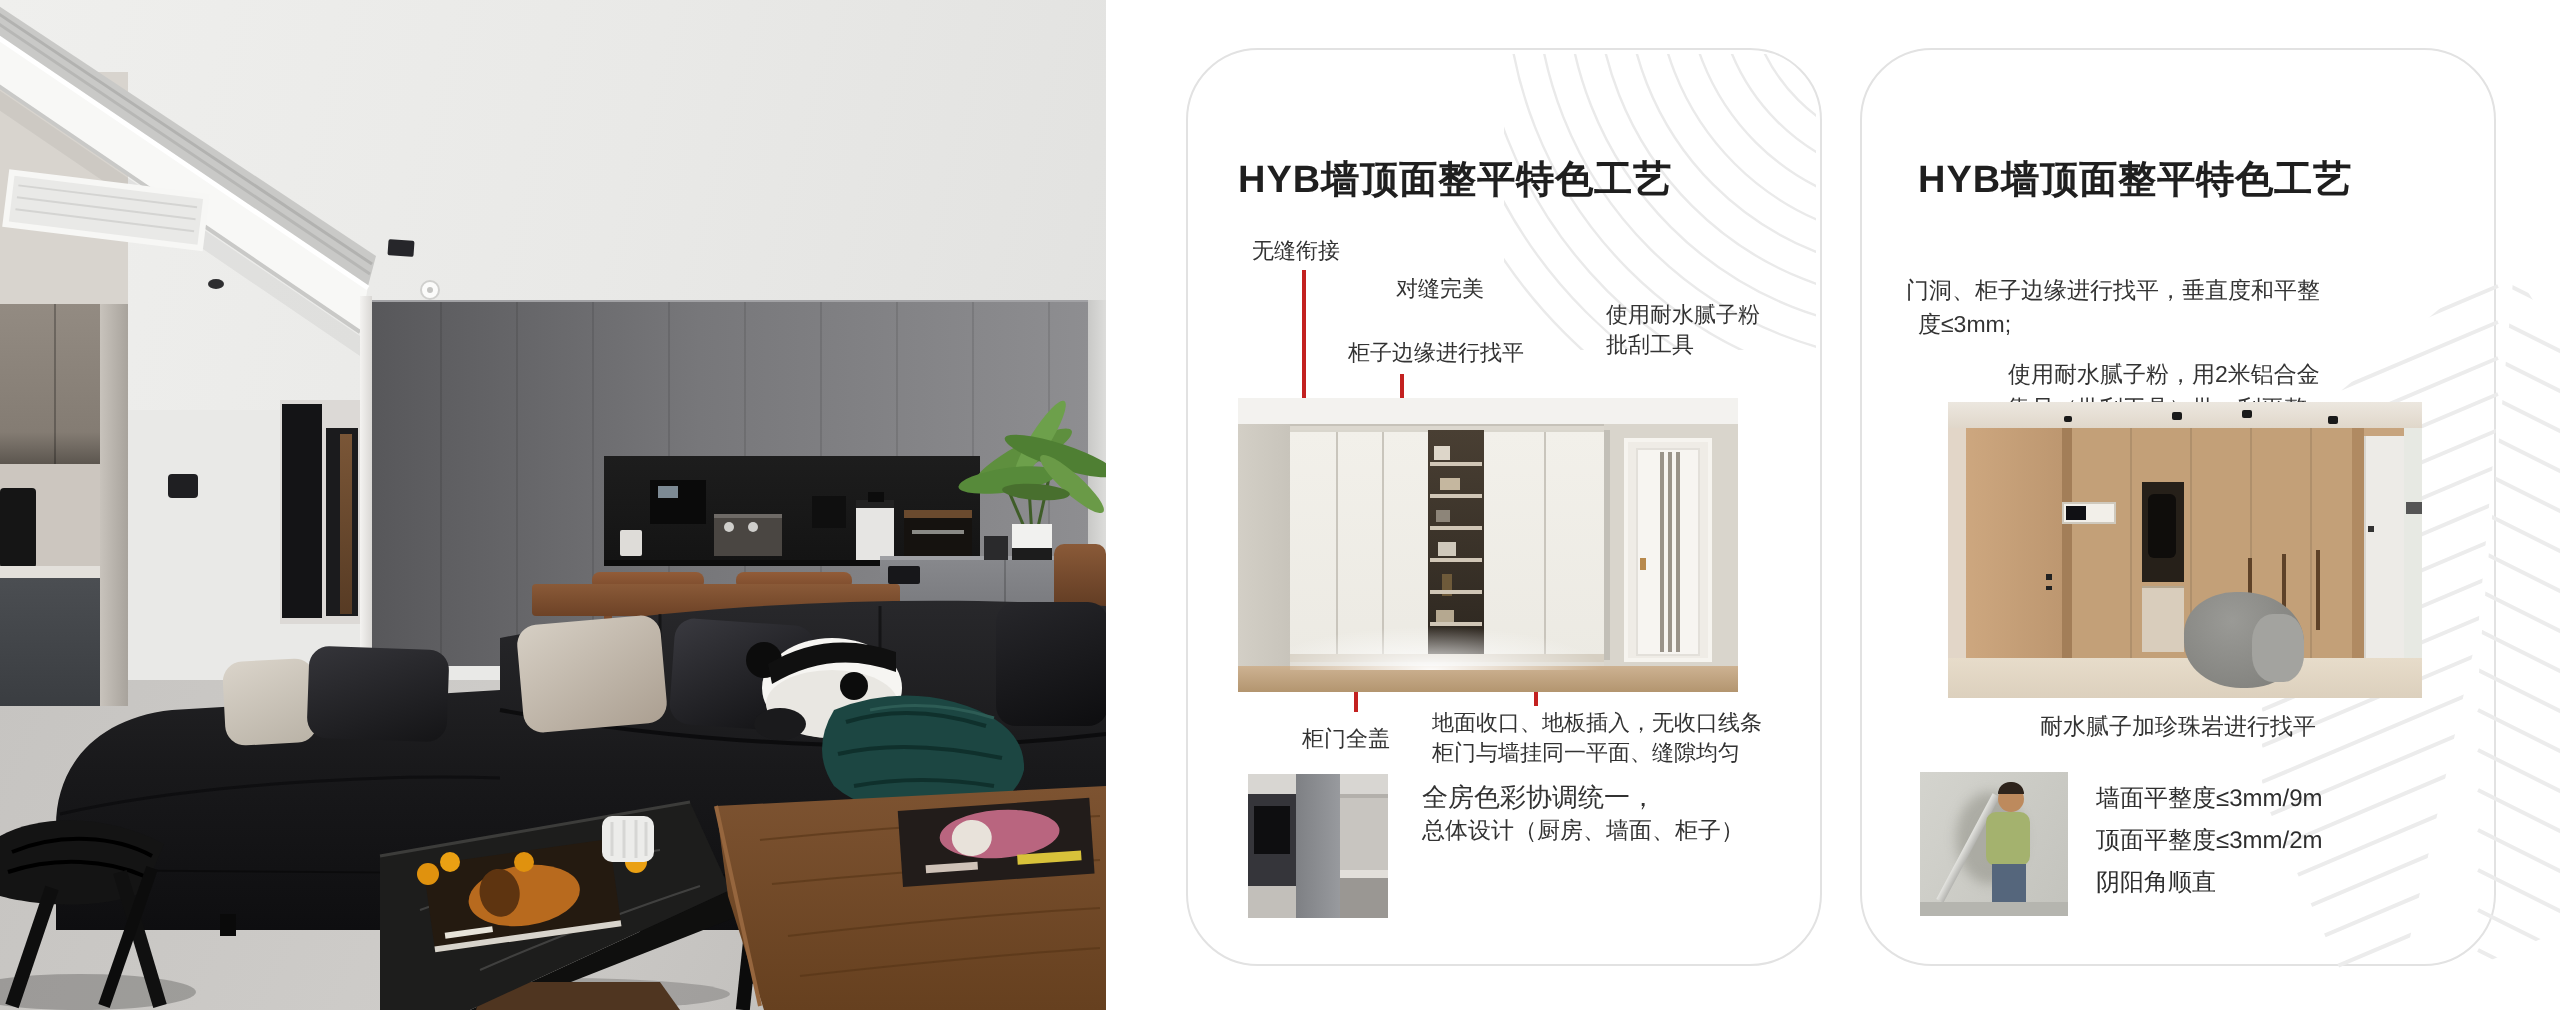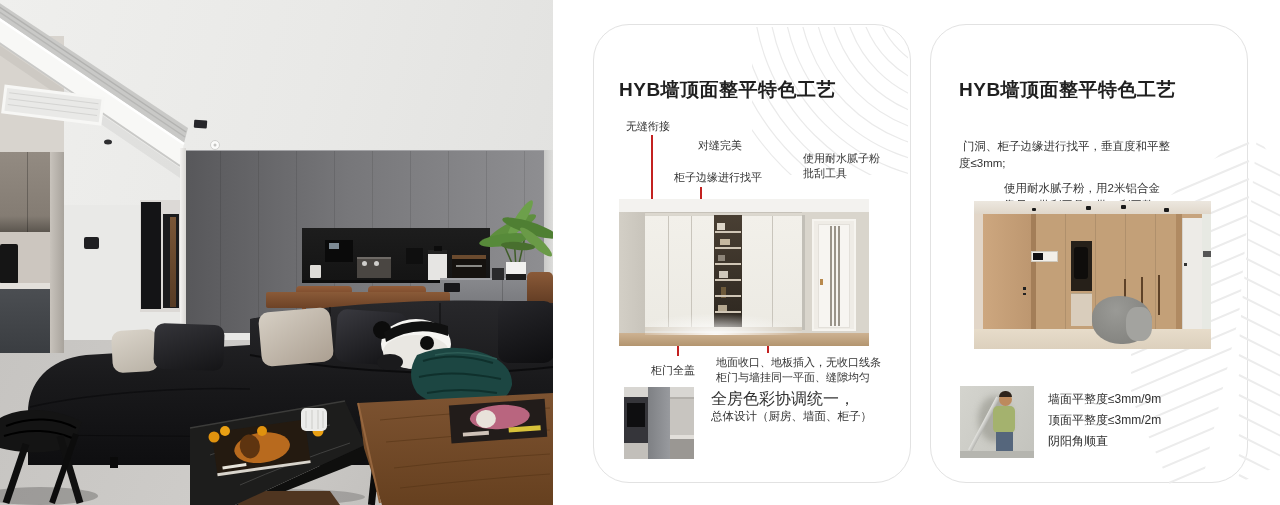--- a/index.html
+++ b/index.html
@@ -383,21 +383,21 @@
       <div class="abs t1-ceil"></div>
       <div class="abs t1-tvwall"></div>
       <div class="abs t1-tv"></div>
       <div class="abs t1-floor"></div>
       <div class="abs t1-col"></div>
       <div class="abs t1-kcab"></div>
       <div class="abs t1-counter"></div>
       <div class="abs t1-low"></div>
     </div>
 
-    <div class="lbl" style="left:117px;top:366px;font-size:16px">全房色彩协调统一，</div>
+    <div class="lbl" style="left:117px;top:366px;font-size:13px">全房色彩协调统一，</div>
     <div class="lbl" style="left:117px;top:384px;font-size:11.5px">总体设计（厨房、墙面、柜子）</div>
   </div>
 
   <div class="card" id="card2">
     <svg class="abs" style="left:200px;top:110px" width="150" height="352" viewBox="0 0 150 352">
       <defs>
         <clipPath id="leafL">
             <path d="M0,150 L40,60 L112,0 L124,0 L108,180 L70,352 L40,352 L0,262 Z"></path>
           </clipPath>
         <clipPath id="leafR">
@@ -407,21 +407,21 @@
       <g clip-path="url(#leafL)" stroke="#ececec" stroke-width="2" fill="none">
         <path d="M0,40 L118,-10 M0,58 L118,8 M0,76 L118,26 M0,94 L118,44 M0,112 L118,62 M0,130 L118,80 M0,148 L118,98 M0,166 L118,116 M0,184 L118,134 M0,202 L118,152 M0,220 L118,170 M0,238 L118,188 M0,256 L118,206 M0,274 L118,224 M0,292 L118,242 M0,310 L118,260 M0,328 L118,278 M0,346 L118,296 M0,364 L118,314"></path>
       </g>
       <g clip-path="url(#leafR)" stroke="#ececec" stroke-width="2" fill="none">
         <path d="M108,0 L152,22 M108,20 L152,42 M108,40 L152,62 M108,60 L152,82 M108,80 L152,102 M108,100 L152,122 M108,120 L152,142 M108,140 L152,162 M108,160 L152,182 M108,180 L152,202 M108,200 L152,222 M108,220 L152,242 M108,240 L152,262 M108,260 L152,282 M108,280 L152,302 M108,300 L152,322 M108,320 L152,342 M108,340 L152,362"></path>
       </g>
     </svg>
 
     <h2 style="left:28px;top:52px">HYB墙顶面整平特色工艺</h2>
 
-    <div class="body-txt" style="left:32px;top:113px">门洞、柜子边缘进行找平，垂直度和平整</div>
+    <div class="body-txt" style="left:22px;top:113px">门洞、柜子边缘进行找平，垂直度和平整</div>
     <div class="body-txt" style="left:28px;top:130px">度≤3mm;</div>
     <div class="body-txt" style="left:73px;top:155px">使用耐水腻子粉，用2米铝合金</div>
     <div class="body-txt" style="left:73px;top:172px">靠尺（批刮工具）批、刮平整。</div>
 
     <div class="img-frame" style="left:43px;top:176px;width:237px;height:148px">
       <div class="abs h-bg"></div>
       <div class="abs h-floor"></div>
       <div class="abs h-strip"></div>
       <div class="abs h-door"></div>
       <div class="abs" style="left:49px;top:86px;width:3px;height:3px;background:#222"></div>
@@ -443,20 +443,21 @@
       <div class="abs" style="left:210px;top:62px;width:3px;height:3px;background:#333"></div>
       <div class="abs h-beanbag"></div>
       <div class="abs h-ottoman"></div>
       <div class="abs h-ceil"></div>
       <div class="abs h-dot" style="left:58px;top:7px;width:4px;height:3px"></div>
       <div class="abs h-dot" style="left:112px;top:5px;width:5px;height:4px"></div>
       <div class="abs h-dot" style="left:147px;top:4px;width:5px;height:4px"></div>
       <div class="abs h-dot" style="left:190px;top:7px;width:5px;height:4px"></div>
     </div>
 
+    <div class="caption-center" style="top:331px">耐水腻子加珍珠岩进行找平</div>
 
     <div class="img-frame" style="left:29px;top:361px;width:74px;height:72px">
       <div class="abs t2-bg"></div>
       <div class="abs t2-shadow"></div>
       <div class="abs t2-ruler"></div>
       <div class="abs t2-shirt"></div>
       <div class="abs t2-head"></div>
       <div class="abs t2-hair"></div>
       <div class="abs t2-jeans"></div>
       <div class="abs t2-floor"></div>

